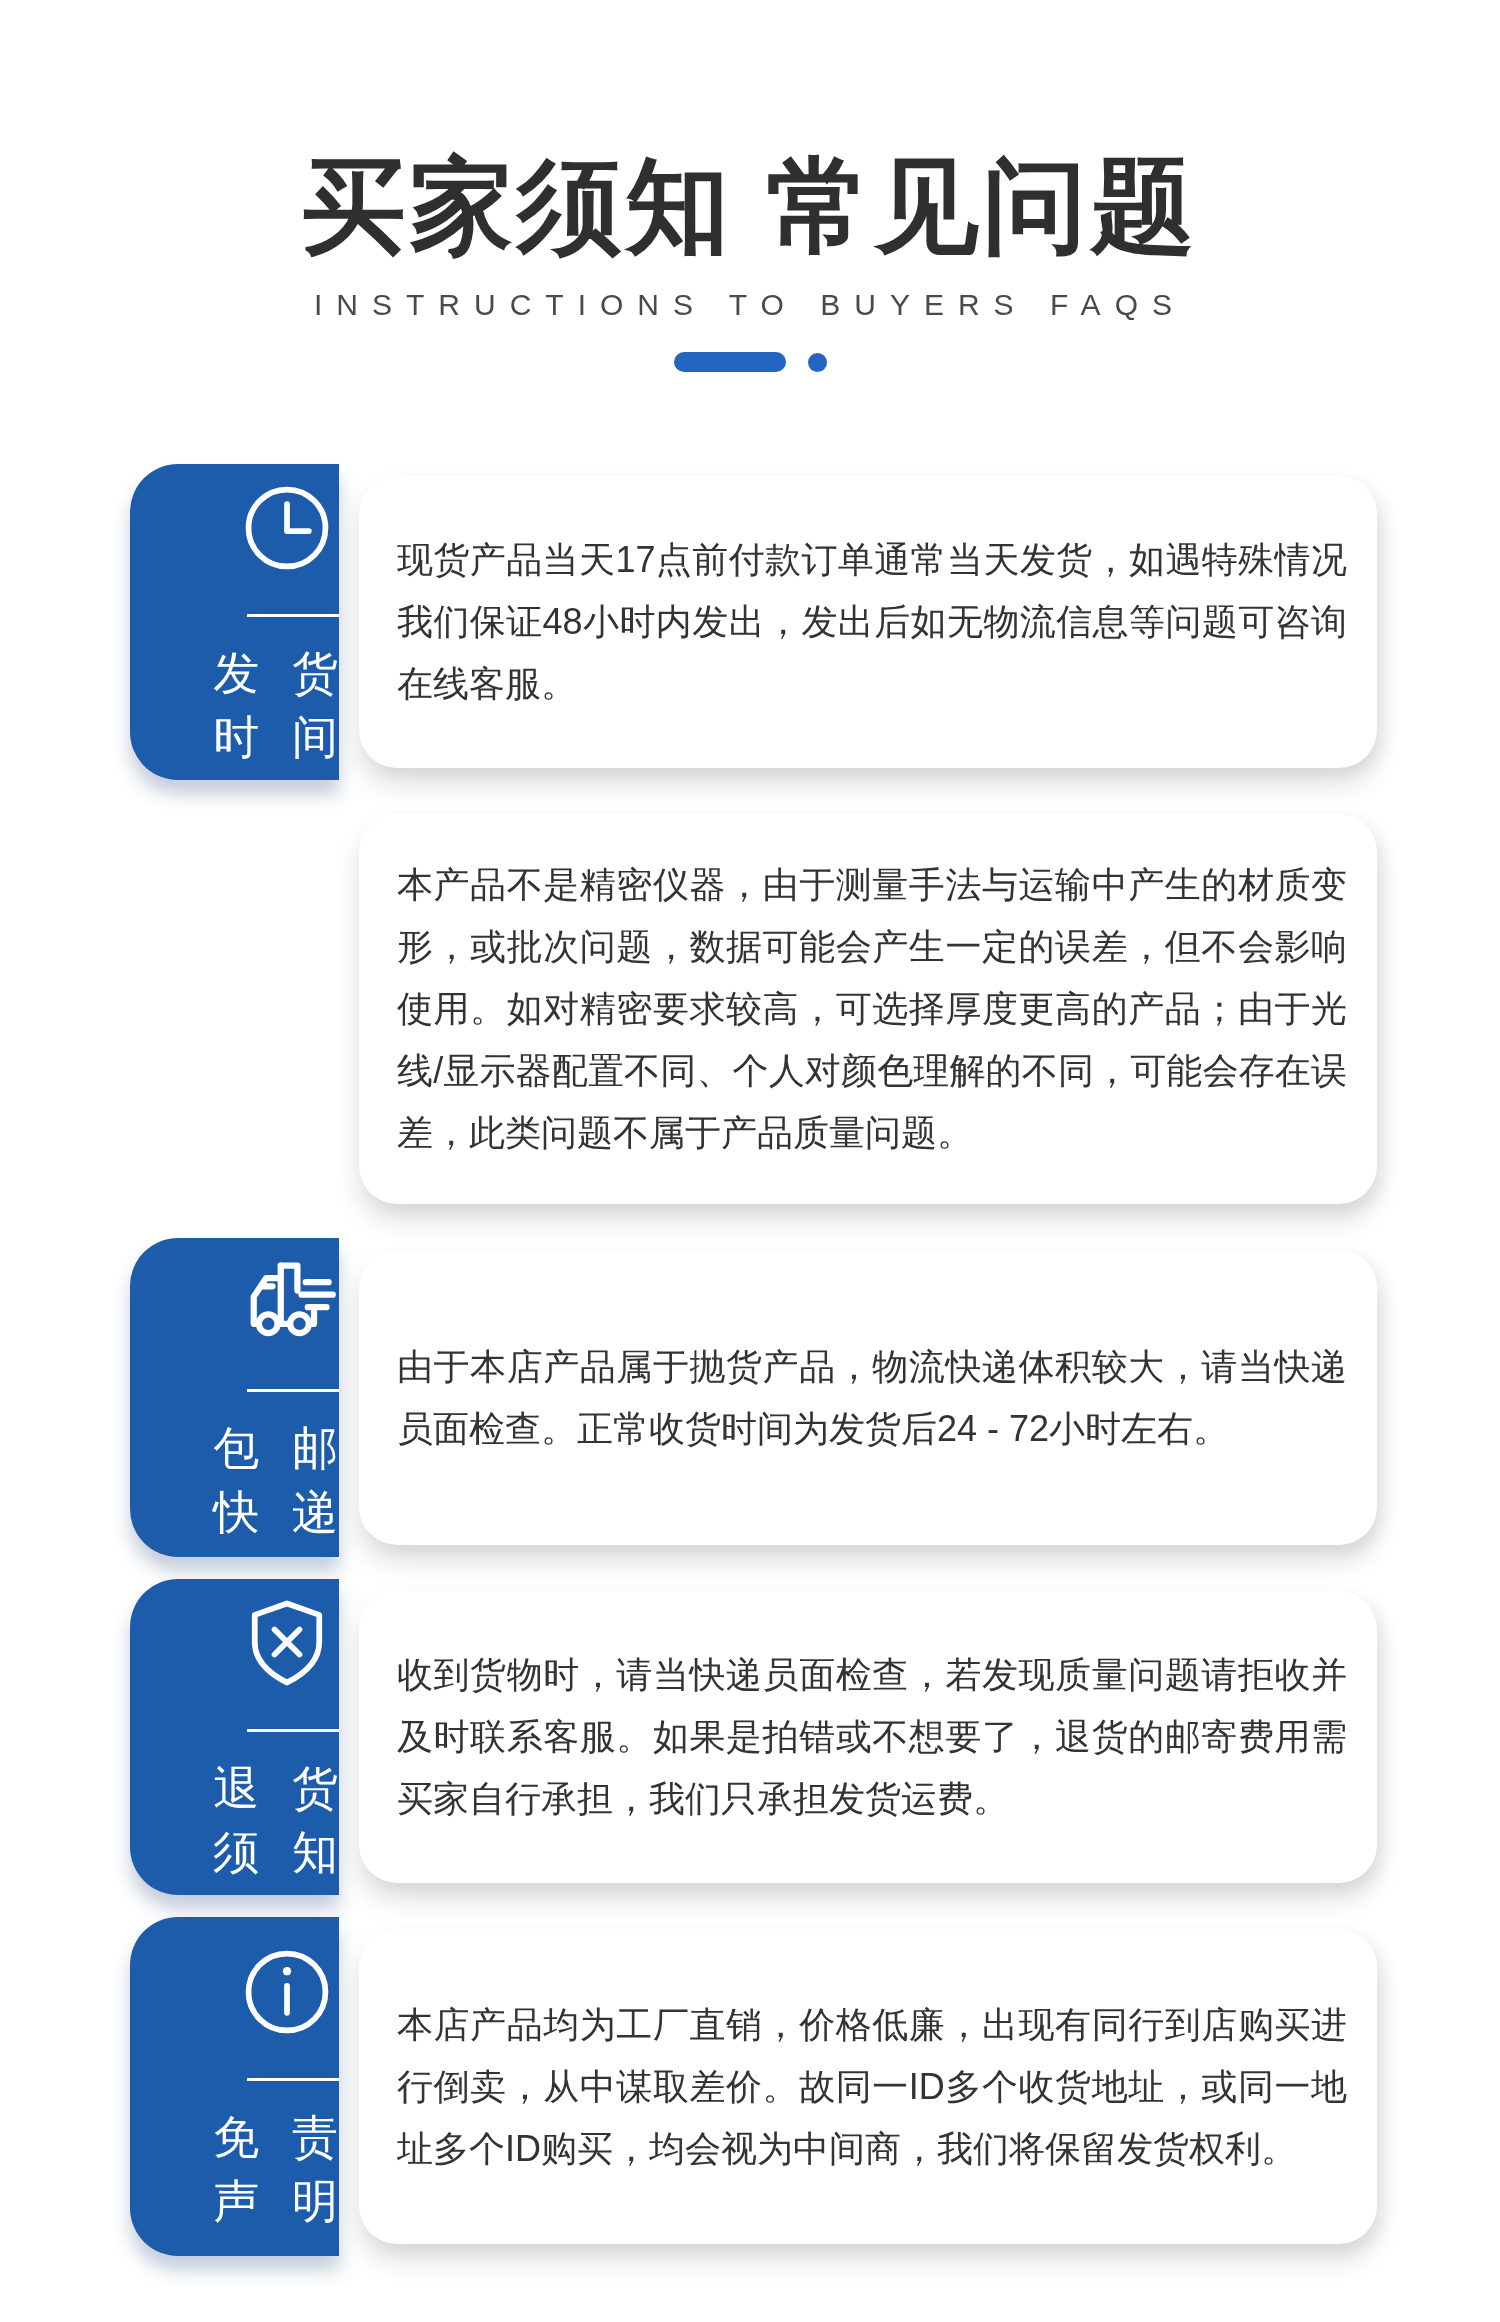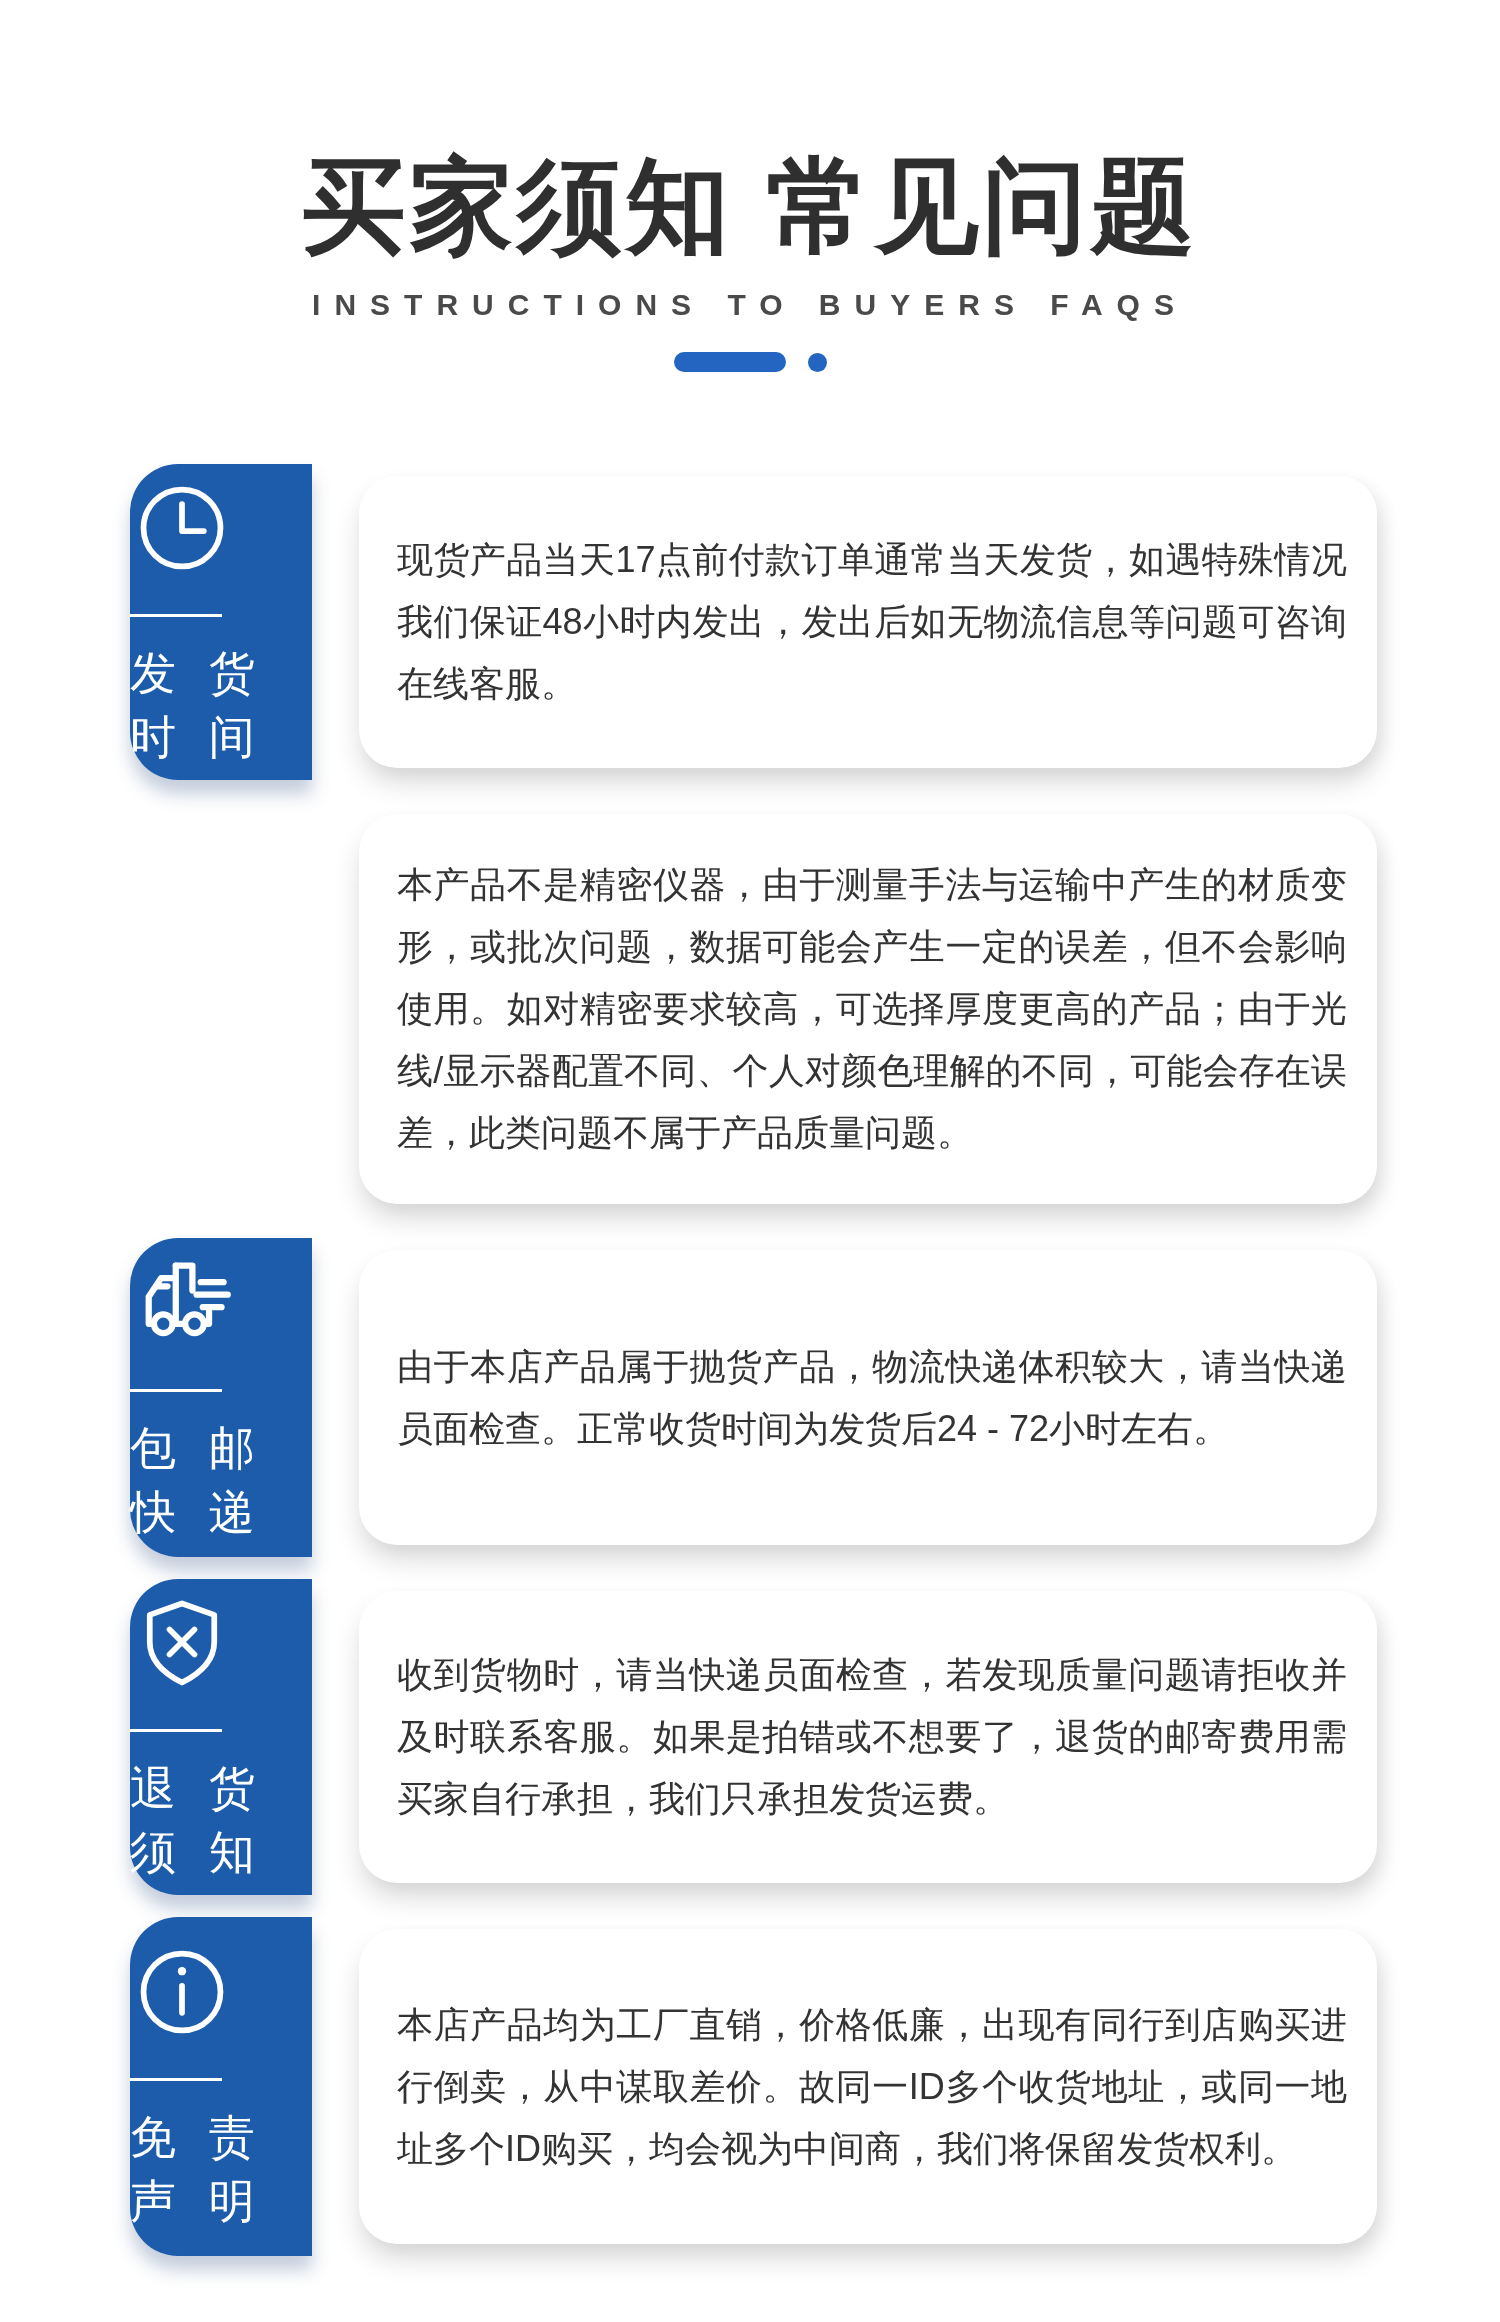--- a/index.html
+++ b/index.html
@@ -14,21 +14,21 @@
     font-family:"Liberation Sans","DejaVu Sans",sans-serif;
     overflow:hidden;margin:0 auto;
   }
   
   .header{padding-top:148px;text-align:center;}
   .title{
     font-size:104px;font-weight:700;color:#2f2f2f;
     letter-spacing:4px;line-height:1.12;
   }
   .subtitle{
-    margin-top:24px;font-size:30px;font-weight:700;color:#4a4a4a;
+    margin-top:24px;font-size:30px;font-weight:400;color:#4a4a4a;
     letter-spacing:14px;
   }
   .divider-row{
     margin-top:30px;display:flex;justify-content:center;align-items:center;gap:22px;
   }
   .divider-bar{width:112px;height:20px;border-radius:10px;background:var(--bar-blue);}
   .divider-dot{width:19px;height:19px;border-radius:50%;background:var(--bar-blue);}
   
   .cards{width:1247px;margin:92px 0 0 130px;}
   .card{position:relative;padding:12px 0;margin-bottom:22px;}
@@ -36,23 +36,23 @@
     margin-left:229px;background:#ffffff;border-radius:38px;
     box-shadow:0 16px 26px rgba(0,0,0,0.13), 8px 6px 16px rgba(0,0,0,0.05);
     display:flex;align-items:center;
     padding:20px 30px 20px 38px;
   }
   .card-text{
     font-size:36px;line-height:62px;color:var(--text-dark);
     width:975px;text-align:justify;text-justify:inter-ideograph;
   }
   .card-tab{
-    position:absolute;left:0;top:0;bottom:0;width:182px;
+    position:absolute;left:0;top:0;bottom:0;width:209px;
     background:var(--accent);border-radius:48px 0 0 48px;
-    display:flex;flex-direction:column;align-items:flex-start;justify-content:center;
+    display:flex;flex-direction:column;align-items:flex-end;justify-content:center;
     box-shadow:0 14px 18px rgba(60,90,140,0.30);
   }
   .tab-icon{width:104px;height:104px;display:none;}
   .tab-divider{width:92px;height:3px;background:#ffffff;margin:34px 0 24px;}
   .tab-label{
     color:#ffffff;font-size:46px;font-weight:500;line-height:64px;
     text-align:center;word-spacing:18px;letter-spacing:1px;
   }
   
   .card-shipping-time .card-body{height:292px;}

